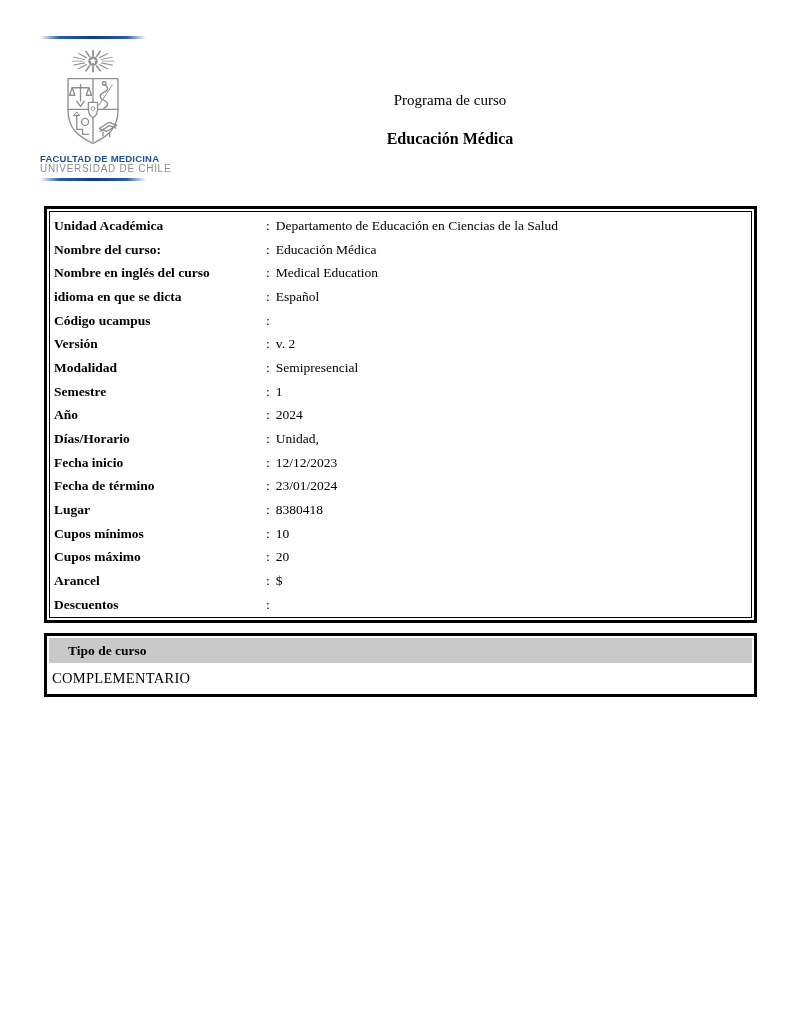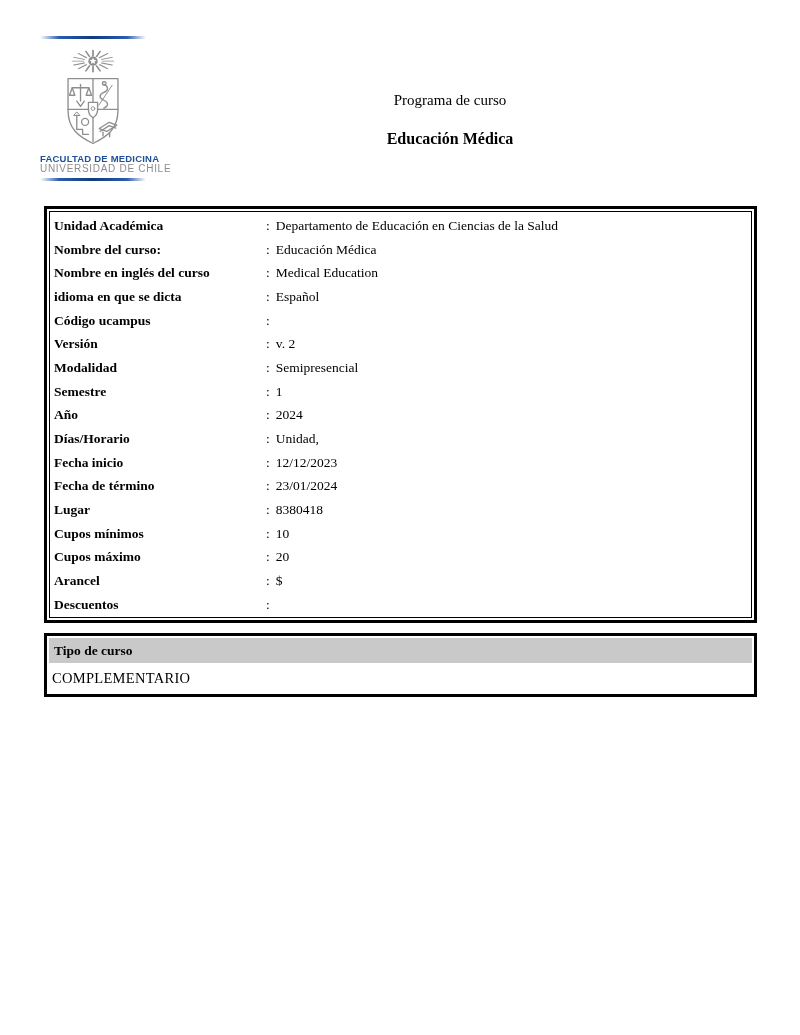--- a/index.html
+++ b/index.html
@@ -52,21 +52,21 @@
   .info-row .sep { flex: 0 0 auto; }
   .info-row .val { margin-left: 6px; white-space: nowrap; }
 
   
   .type-table {
     position: absolute; left: 44px; top: 633px; width: 713px; height: 64px;
     border: 3px solid #000; padding: 2px; background: #fff;
   }
   .type-header {
     height: 25px; line-height: 25px; background: #c9c9c9;
-    font-size: 13.5px; font-weight: bold; padding-left: 5px;
+    font-size: 13.5px; font-weight: bold; padding-left: 19px;
   }
   .type-value {
     height: 29px; line-height: 31px; font-size: 14.5px; padding-left: 3px;
     letter-spacing: 0.3px;
   }
 </style>
 </head>
 <body>
 
 <div class="logo-block">

